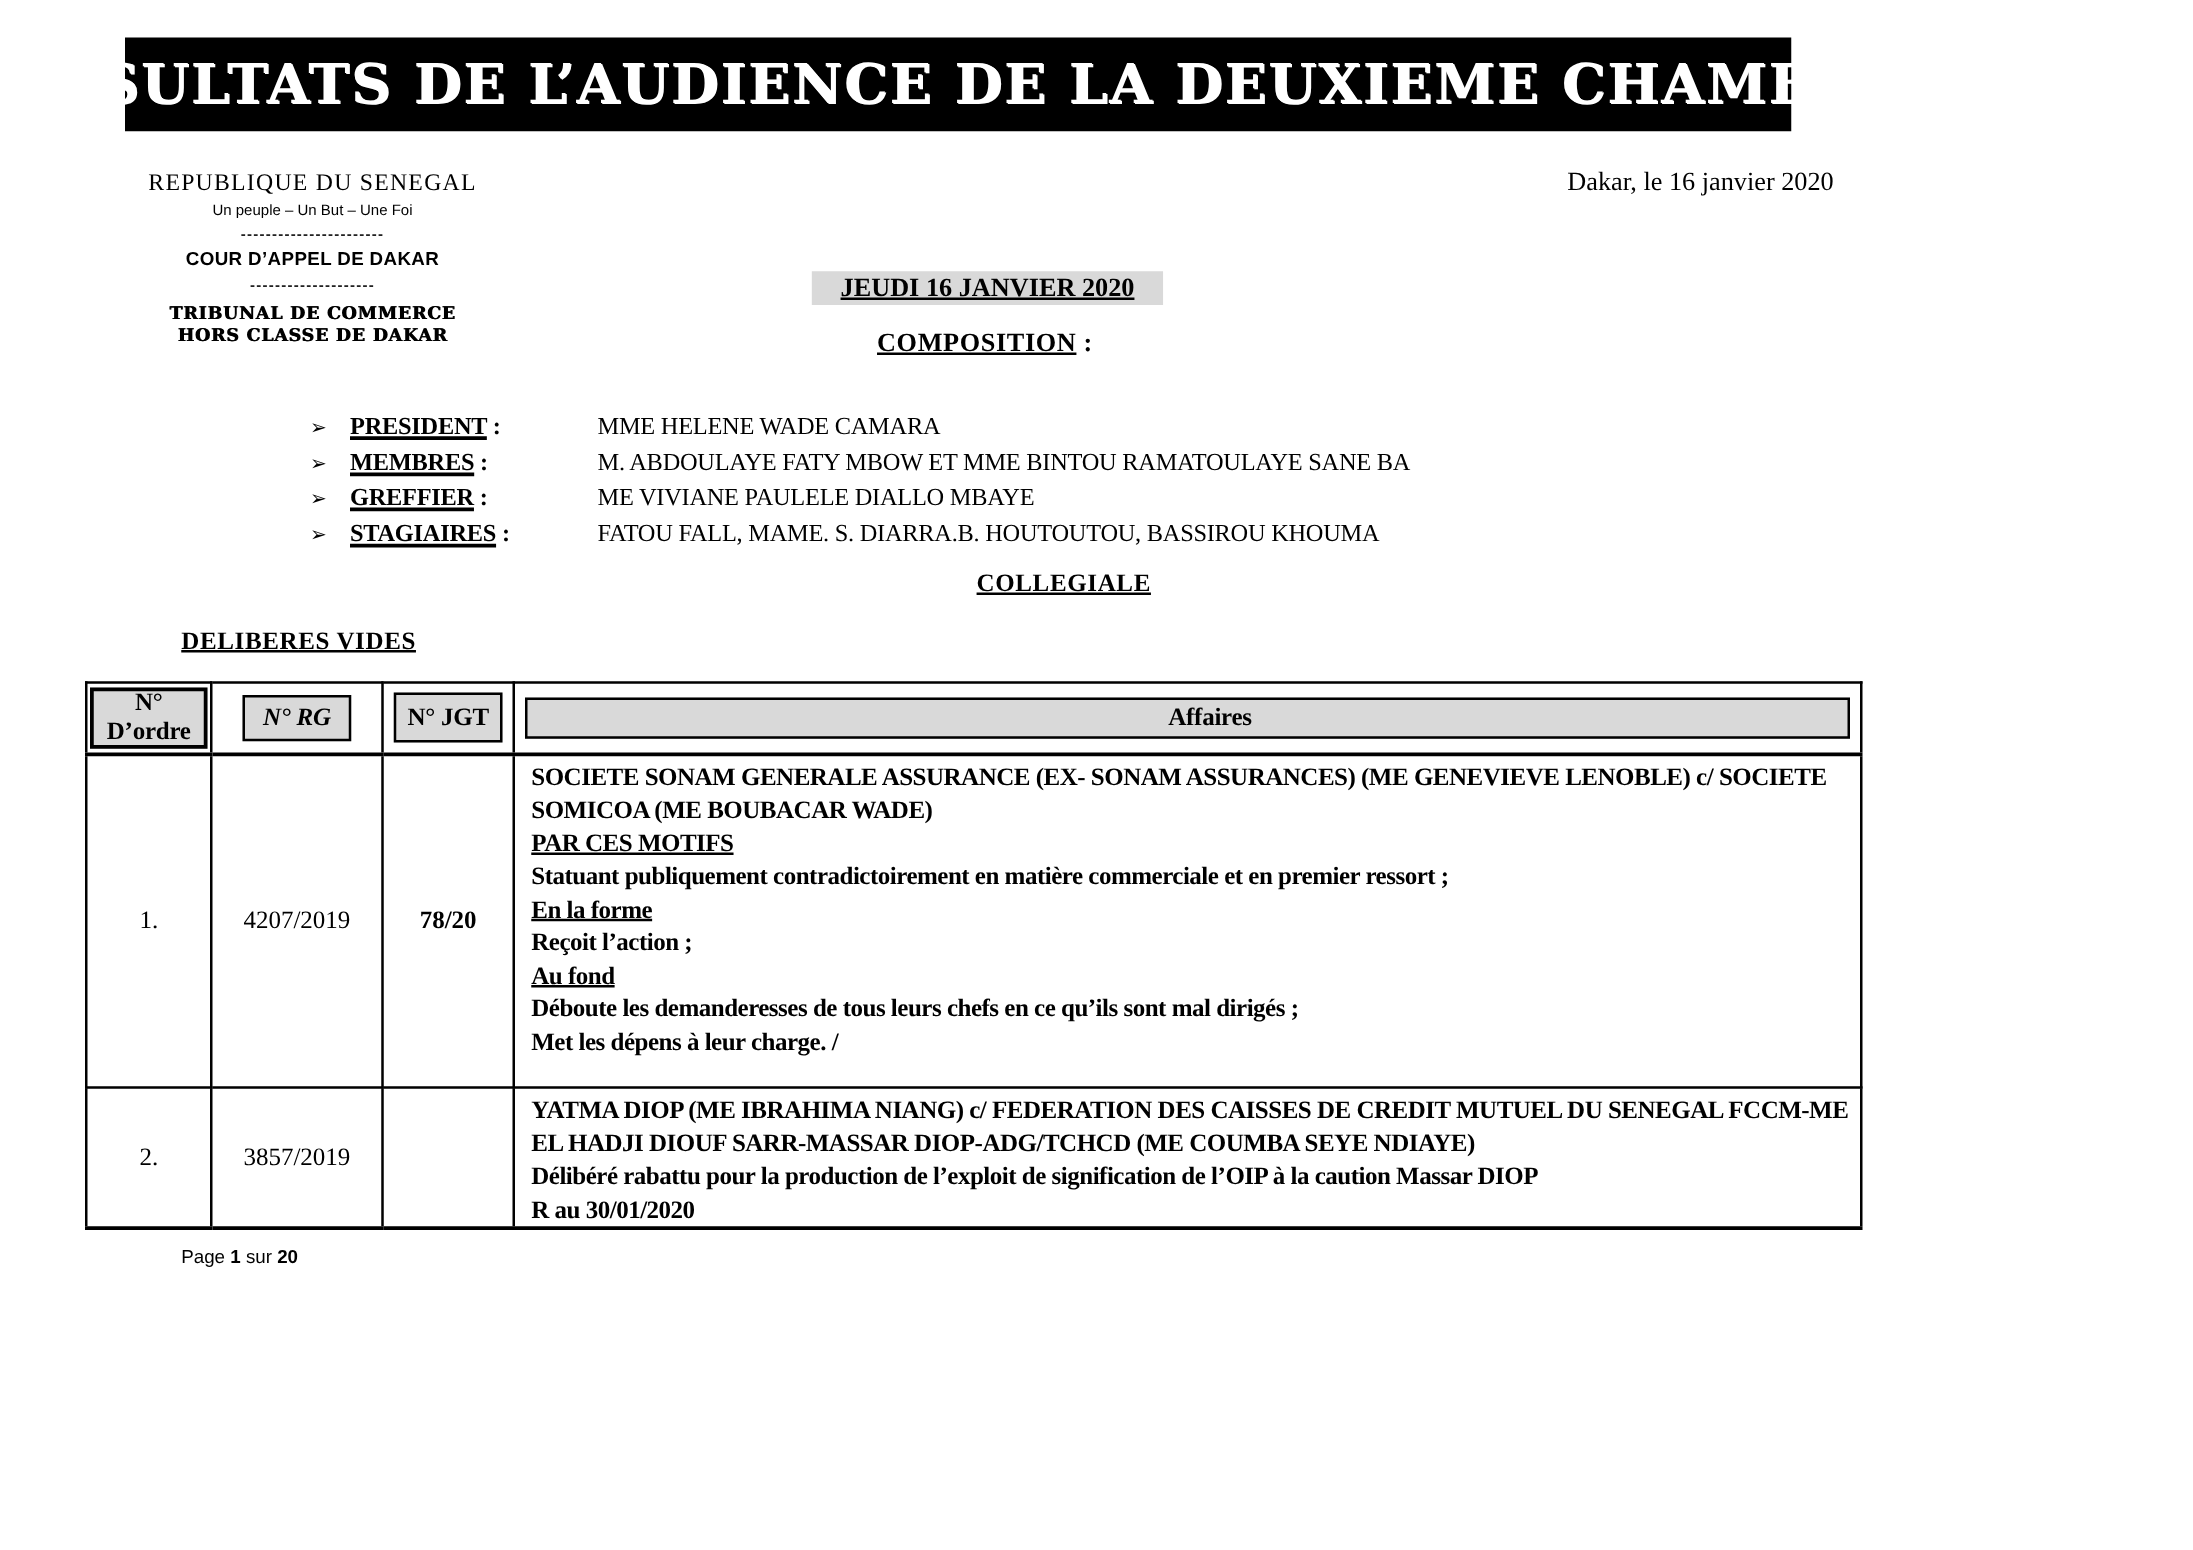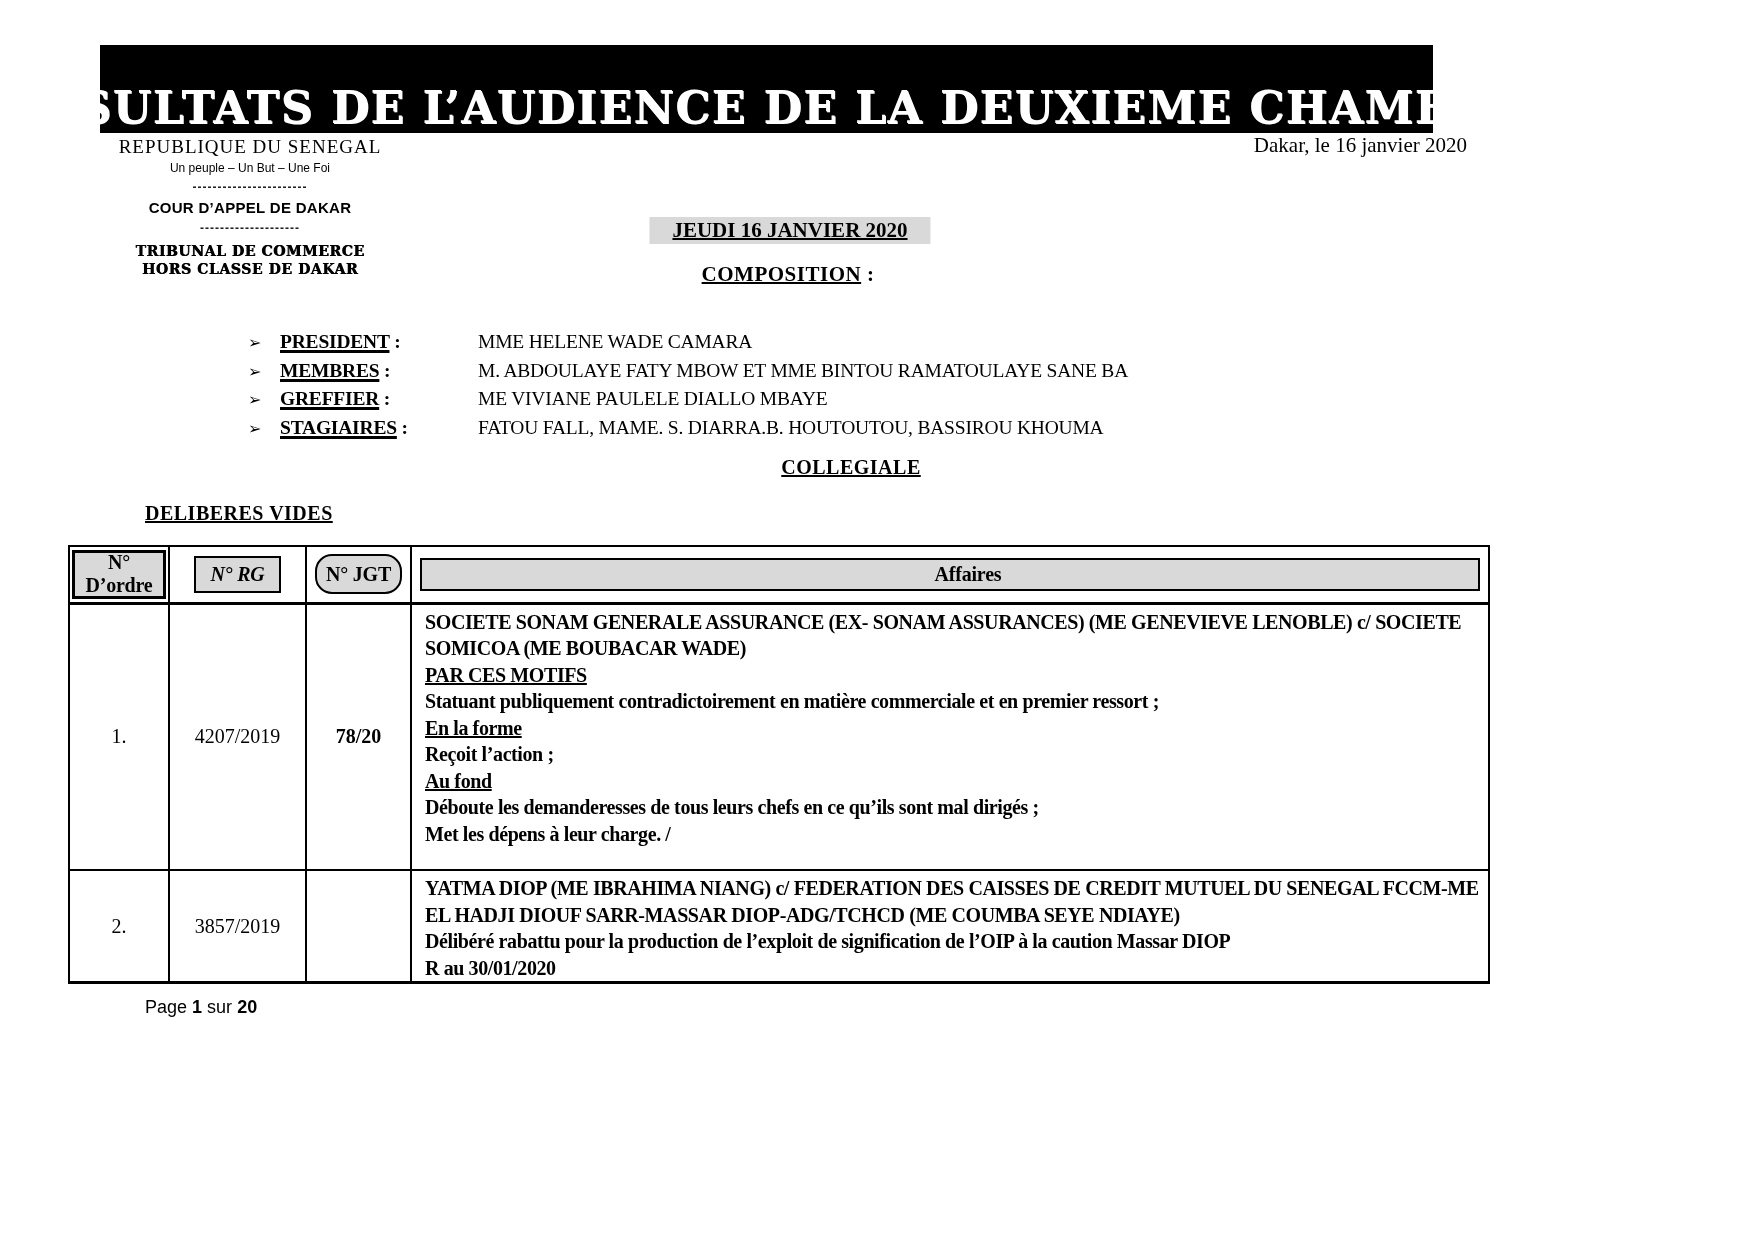--- a/index.html
+++ b/index.html
@@ -9,22 +9,22 @@
     width:1754px; height:1240px;
     background:#ffffff;
     font-family:"Liberation Serif", serif;
     color:#000;
     overflow:hidden;
     margin:0 auto;
   }
 
   
   .banner {
-    position:absolute; left:100px; top:45px; width:1333px; height:88px;
-    background:#000; display:flex; align-items:flex-end; justify-content:center;
+    position:absolute; left:100px; top:30px; width:1333px; height:75px;
+    background:#000; display:flex; align-items:center; justify-content:center;
   }
   .banner-title {
     color:#fff; font-family:"DejaVu Serif", serif; font-weight:bold;
     font-size:44px; letter-spacing:1.5px; white-space:nowrap;
     text-shadow:1px 1px 0 #fff;
   }
 
   
   .letterhead { position:absolute; left:105px; top:136px; width:290px; text-align:center; }
   .lh-country { font-size:19px; letter-spacing:1px; }
@@ -78,34 +78,34 @@
   table.results th, table.results td { border:2px solid #000; }
   table.results thead tr { height:57px; }
   table.results thead th { border-bottom-width:3px; padding:0; vertical-align:middle; }
   .hdr-box {
     background:#d9d9d9; border:2px solid #000;
     display:flex; align-items:center; justify-content:center;
     font-weight:bold; font-size:20px; letter-spacing:-0.2px;
   }
   th.h-order .hdr-box { margin:2px;  border-width:3px; height:49px; flex-direction:column; line-height:23px; }
   th.h-rg    .hdr-box { margin:0 24px; height:37px;font-style:italic; }
-  th.h-jgt   .hdr-box { margin:0 8px; height:40px;border-radius:17px; }
+  th.h-jgt   .hdr-box { margin:0 8px; height:40px; }
   th.h-aff   .hdr-box { margin:0 8px;  height:33px;padding-left:36px; }
 
   tr.row-1 { height:267px; }
   tr.row-2 { height:107px; }
   td.num { text-align:center; vertical-align:middle; font-size:20px; }
   td.jgt-val { font-weight:bold; }
   td.aff-cell { vertical-align:top; padding:4px 8px 0 13px; }
   .aff-line { font-weight:bold; font-size:20px; line-height:26.5px; letter-spacing:-0.4px; }
   .aff-line.u { text-decoration-thickness:2px; }
   tbody tr:last-child td { border-bottom-width:3px; }
 
   
-  .footer { position:absolute; left:145px; top:997px; font-family:"Liberation Sans", sans-serif; font-size:18px; }
+  .footer { position:absolute; left:145px; top:997px; font-family:"Liberation Sans", sans-serif; font-size:15px; }
   .footer b { font-weight:bold; }
 </style>
 </head>
 <body>
 
 <div class="page">
 
   <div class="banner">
     <span class="banner-title">RESULTATS DE L’AUDIENCE DE LA DEUXIEME CHAMBRE</span>
   </div>

